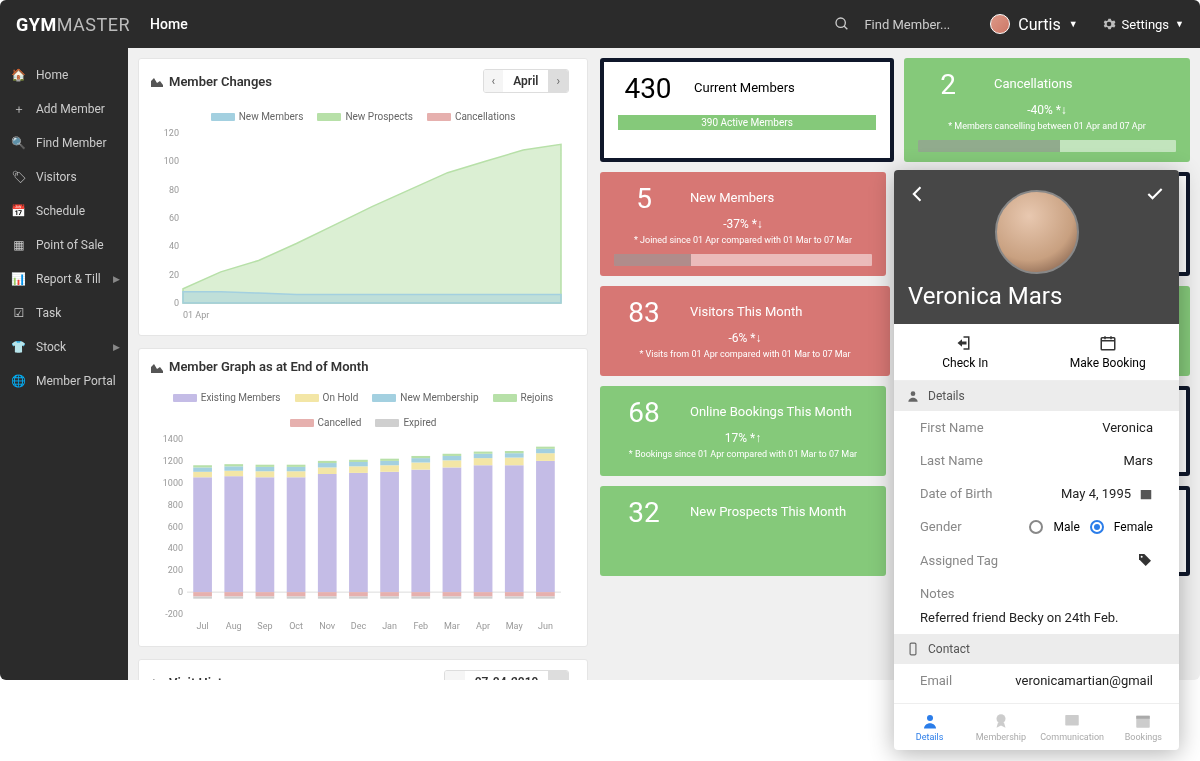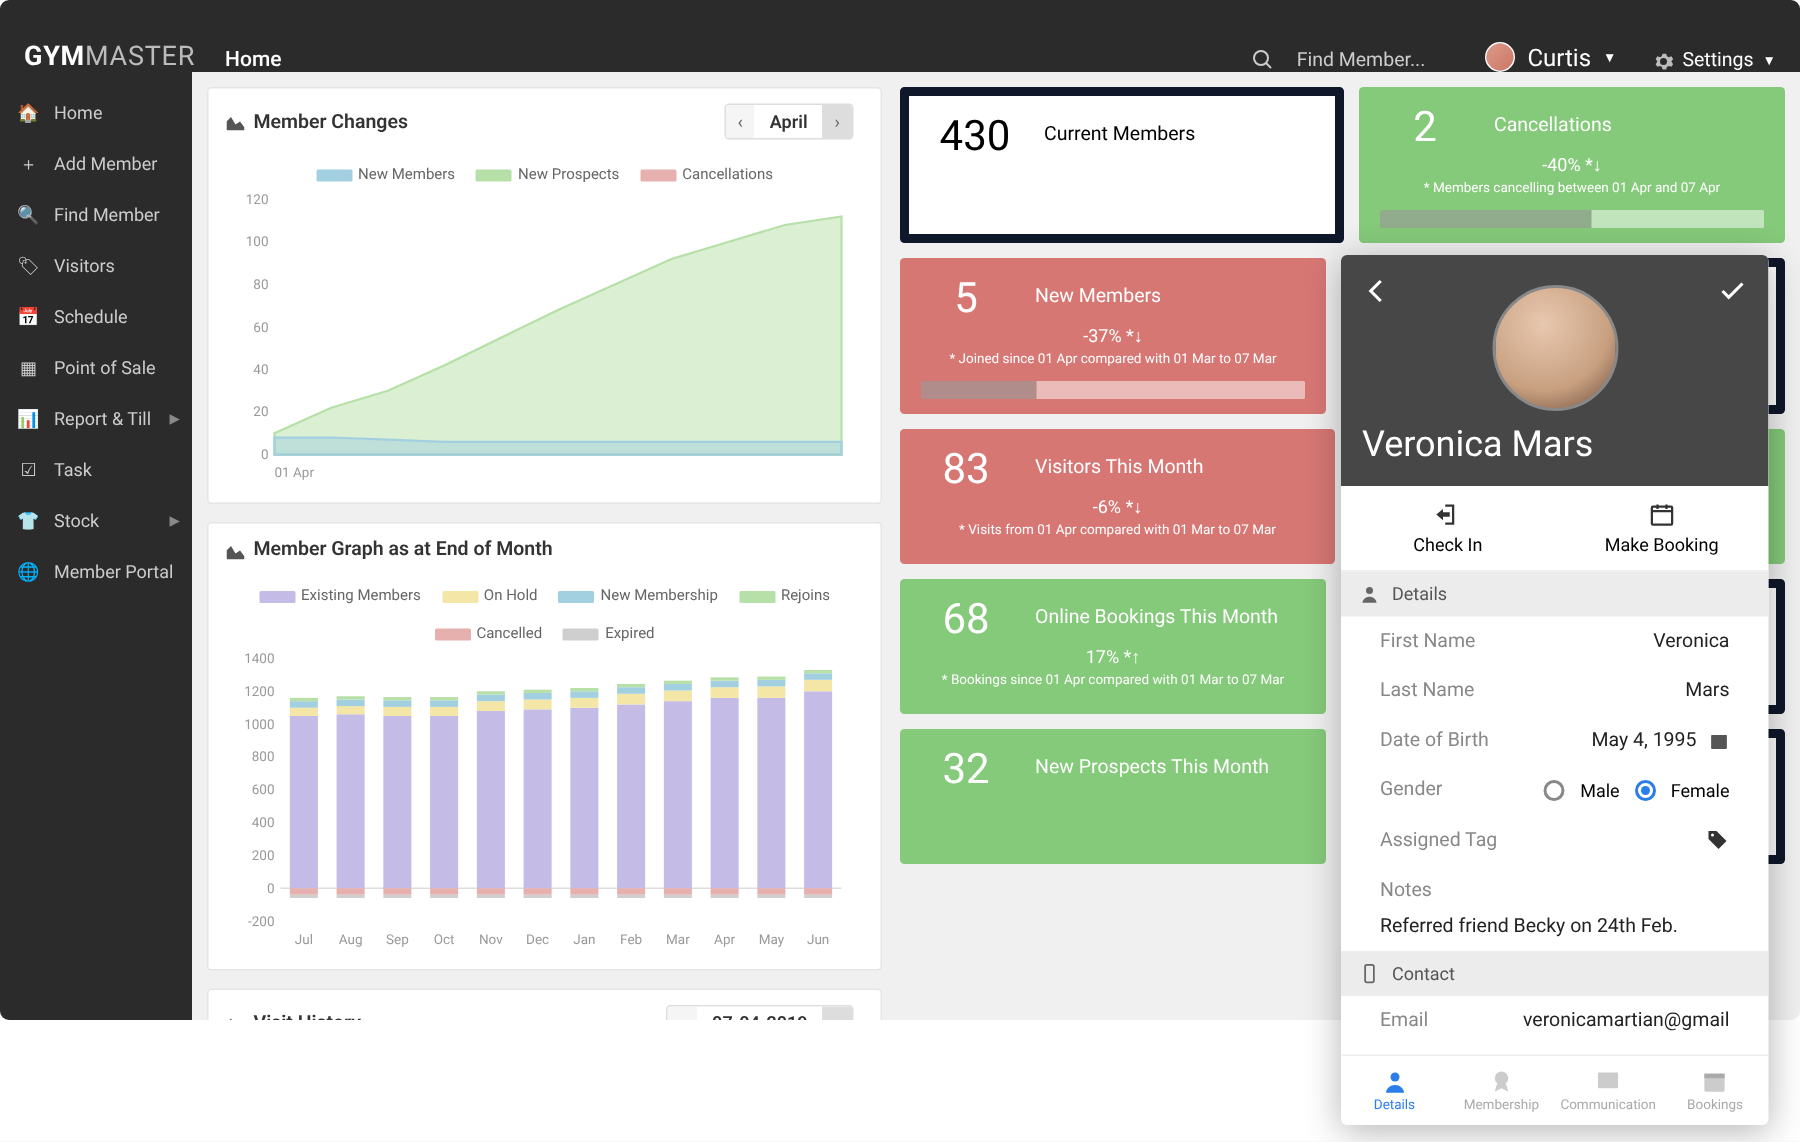--- a/index.html
+++ b/index.html
@@ -1,18 +1,18 @@
 <!DOCTYPE html>
 <html><head>
 <meta charset="utf-8">
 <style>
 * { box-sizing: border-box; margin: 0; padding: 0; font-family: -apple-system, BlinkMacSystemFont, "Segoe UI", Roboto, Arial, sans-serif; }
 body { background: #fff; overflow: hidden; width: 1200px; height: 761px; position: relative; }
 
-.topbar { height: 48px; background: #2b2b2b; color: #fff; display: flex; align-items: flex-end; padding: 0 16px; border-radius: 6px 6px 0 0; }
+.topbar { height: 48px; background: #2b2b2b; color: #fff; display: flex; align-items: center; padding: 0 16px; border-radius: 6px 6px 0 0; }
 .logo { font-size: 18px; font-weight: 700; letter-spacing: 0.5px; }
 .logo .light { color: #bbb; font-weight: 400; }
 .home-label { margin-left: 20px; font-size: 14px; font-weight: 500; }
 .topbar-spacer { flex: 1; }
 .search-area { display: flex; align-items: center; gap: 14px; color: #ccc; }
 .search-input { font-size: 13px; }
 .user-area { display: flex; align-items: center; gap: 8px; margin-left: 40px; cursor: pointer; }
 .avatar-small { width: 20px; height: 20px; border-radius: 50%; background: linear-gradient(135deg,#d98,#c76); border: 1px solid #fff; }
 .settings-area { display: flex; align-items: center; gap: 6px; margin-left: 24px; cursor: pointer; font-size: 13px; }
 
@@ -36,21 +36,21 @@
 .date-nav button.next { background: #ddd; }
 .date-nav span { padding: 4px 10px; font-size: 12px; background: #fff; }
 
 .chart-body { padding: 8px 12px 12px; }
 .chart-legend { display: flex; justify-content: center; gap: 14px; font-size: 10px; color: #666; margin-bottom: 6px; flex-wrap: wrap; }
 .leg-item { display: flex; align-items: center; gap: 4px; }
 .leg-swatch { width: 24px; height: 8px; border-radius: 1px; }
 
 .card-row { display: flex; gap: 10px; }
 .card { flex: 1; border-radius: 3px; padding: 10px 14px; min-height: 90px; }
-.card.white { background: #fff; border: 6px solid #0f172a; }
+.card.white { background: #fff; border: 4px solid #0f172a; }
 .card.green { background: #85c97a; color: #fff; }
 .card.red { background: #d77774; color: #fff; }
 .card-top { display: flex; align-items: center; gap: 16px; }
 .card-num { font-size: 28px; font-weight: 400; min-width: 60px; text-align: center; }
 .card-title { font-size: 13px; line-height: 1.3; }
 .card-sub { text-align: center; font-size: 12px; margin-top: 2px; }
 .card-note { text-align: center; font-size: 9px; margin-top: 4px; line-height: 1.2; }
 .card-bar { height: 12px; background: rgba(255,255,255,0.5); margin-top: 8px; border-radius: 1px; overflow: hidden; }
 .card-bar-fill { height: 100%; background: rgba(0,0,0,0.25); }
 .active-mem { text-align: center; font-size: 10px; background: #85c97a; color: #fff; padding: 2px 0; margin-top: 10px; }
@@ -326,20 +326,21 @@
 
       </div>
 
       <div class="right-col">
         <div class="card-row">
           <div class="card white">
             <div class="card-top">
                 <div class="card-num">430</div>
                 <div class="card-title">Current Members</div>
               </div>
+            <div class="active-mem">390  Active Members</div>
           </div>
           <div class="card green">
             <div class="card-top">
                 <div class="card-num">2</div>
                 <div class="card-title">Cancellations</div>
               </div>
             <div class="card-sub">-40% *↓</div>
             <div class="card-note">* Members cancelling between 01 Apr and 07 Apr</div>
             <div class="card-bar">
                 <div class="card-bar-fill" id="fill-cancel" style="width: 55%;"></div>

